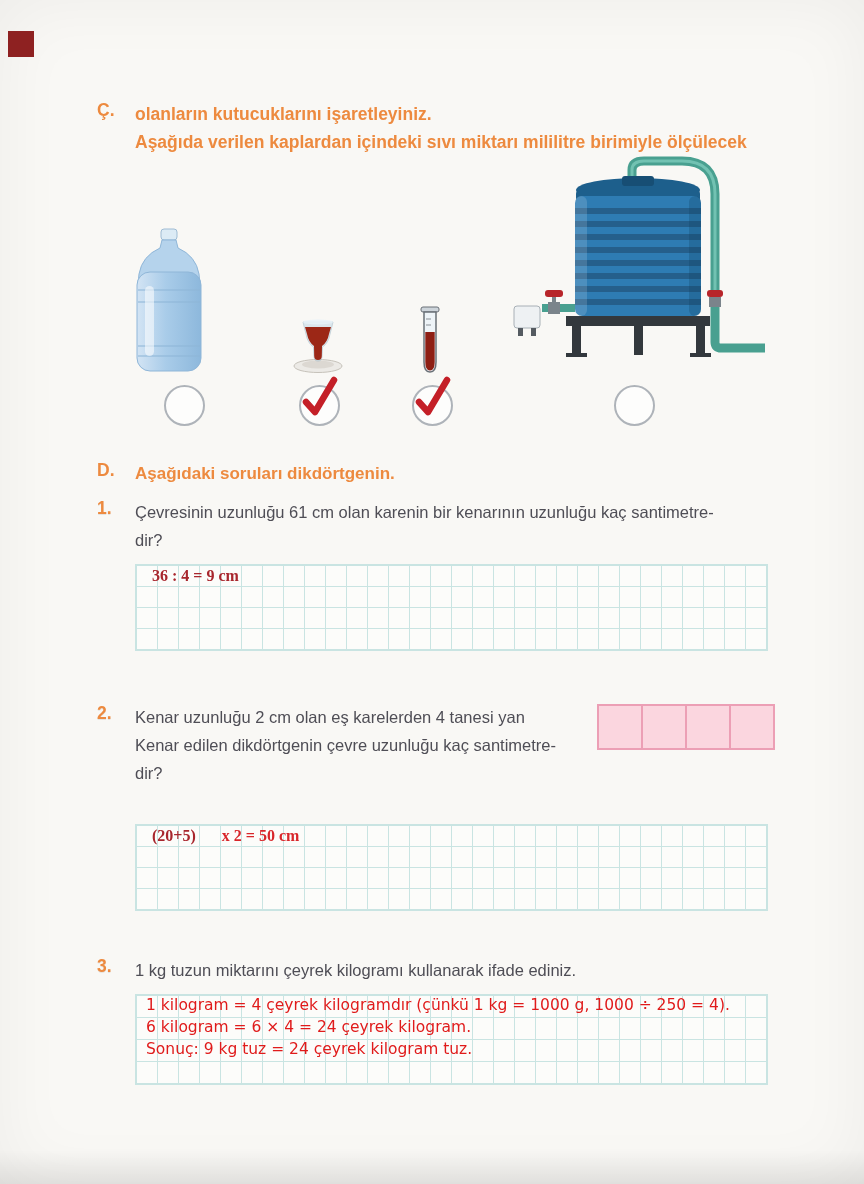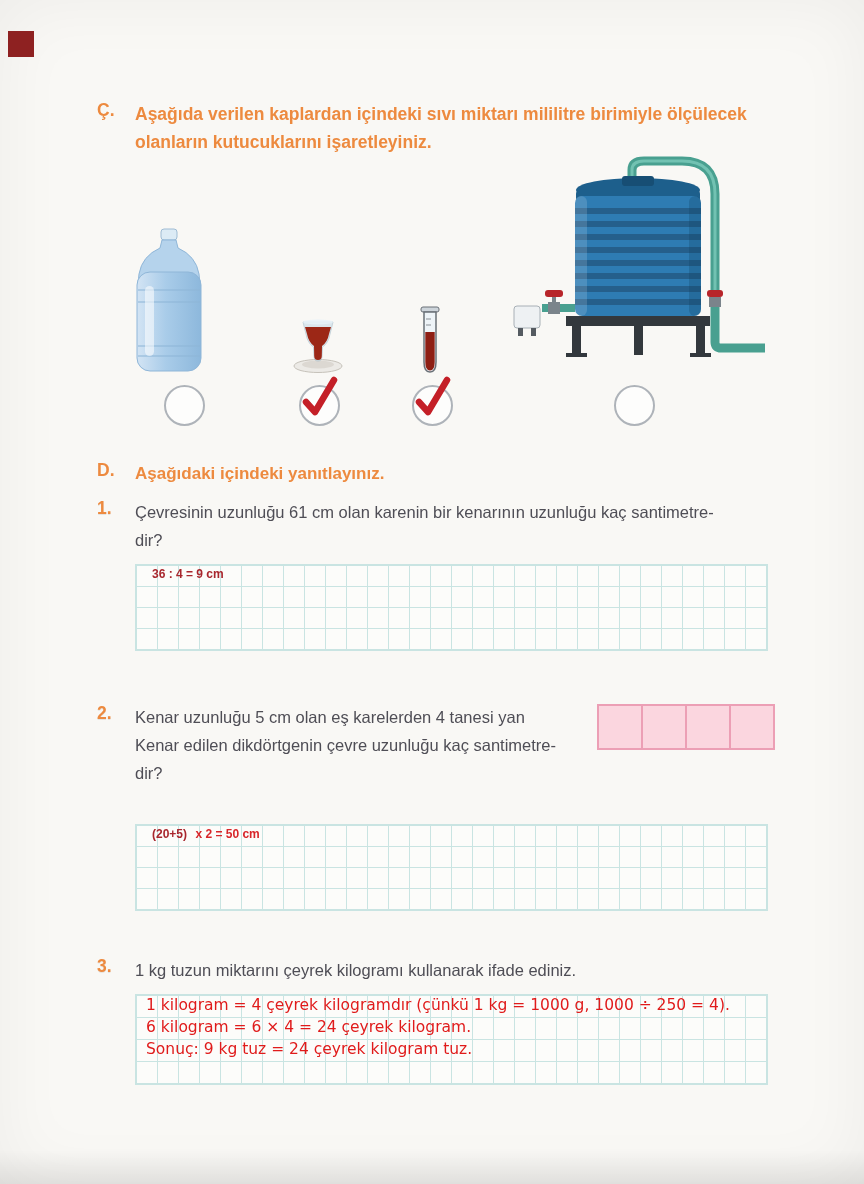--- a/index.html
+++ b/index.html
@@ -12,43 +12,43 @@
   .section-label{position:absolute;left:97px;font-size:17.5px;}
   .section-text{position:absolute;left:135px;font-size:17.5px;line-height:28px;width:648px;}
   .q-num{position:absolute;left:97px;font-size:17.5px;font-weight:bold;color:#ed8a3f;text-shadow:0 1px 0 rgba(0,0,0,0.08);}
   .q-text{position:absolute;left:135px;color:#4f4e56;font-size:16.5px;line-height:28px;}
 
   .grid{position:absolute;left:135px;width:631px;border:1px solid #c9e4e2;
         background-image:linear-gradient(#c9e4e2 1px,transparent 1px),linear-gradient(90deg,#c9e4e2 1px,transparent 1px);
         background-size:21px 21px;background-color:#fcfcfa;}
   .grid.rows22{background-size:21px 22px;}
 
-  .ans-dark{position:absolute;font-family:Liberation Sans, sans-serif;font-weight:bold;color:#a8262d;font-size:12px;}
+  .ans-dark{position:absolute;font-family:Liberation Serif, serif;font-weight:bold;color:#a8262d;font-size:16px;}
   .ans-red{color:#d8262a;font-weight:bold;}
   .ans3-line{height:22px;line-height:22px;font-family:"DejaVu Sans",sans-serif;color:#e01b1b;font-size:15.5px;white-space:nowrap;}
 
   .fig{position:absolute;}
   .checkbox{position:absolute;width:37px;height:37px;border:2px solid #aeb3b9;border-radius:50%;background:rgba(255,255,255,0.65);}
   .checkbox .check{position:absolute;left:-3px;top:-13px;display:none;}
   .checkbox.checked .check{display:block;}
 
   .pink-squares{position:absolute;left:597px;top:704px;display:flex;}
   .pink-cell{width:42px;height:42px;background:#fbd6df;border:2px solid #ec9fb5;}
   .pink-cell:not(:first-child){margin-left:-2px;}
 </style>
 </head>
 <body>
 
 <div class="page">
   <div class="corner-square"></div>
 
   <span class="section-label orange" style="top:100px;">Ç.</span>
   <div class="section-text orange" style="top:100px;">
+    <div>olanların kutucuklarını işaretleyiniz.</div>
     <div>Aşağıda verilen kaplardan içindeki sıvı miktarı mililitre birimiyle ölçülecek</div>
-    <div>olanların kutucuklarını işaretleyiniz.</div>
   </div>
 
   <div class="fig" style="left:123px;top:228px;">
     <svg width="92" height="145" viewBox="0 0 92 145">
       <defs>
         <linearGradient id="carboyBody" x1="0" y1="0" x2="1" y2="0">
           <stop offset="0" stop-color="#d3e4f4"></stop>
           <stop offset="0.45" stop-color="#a9cce9"></stop>
           <stop offset="1" stop-color="#8db8dc"></stop>
         </linearGradient>
@@ -134,46 +134,46 @@
       <svg width="44" height="46" viewBox="0 0 44 46">
           <path d="M8 28 L17 38 L36 6" fill="none" stroke="#c41f27" stroke-width="6.5" stroke-linecap="round" stroke-linejoin="round"></path>
         </svg>
     </span>
   </div>
   <div class="checkbox" style="left:614px;top:385px;">
     
   </div>
 
   <span class="section-label orange" style="top:460px;">D.</span>
-  <div class="section-text orange" style="top:460px;font-size:17px;">Aşağıdaki içindeki yanıtlayınız.</div>
+  <div class="section-text orange" style="top:460px;font-size:17px;">Aşağıdaki soruları dikdörtgenin.</div>
 
   <span class="q-num" style="top:498px;">1.</span>
   <div class="q-text" style="top:498px;width:648px;">
     <div>Çevresinin uzunluğu 61 cm olan karenin bir kenarının uzunluğu kaç santimetre-</div>
     <div>dir?</div>
   </div>
   <div class="grid" style="top:564px;height:85px;"></div>
   <div class="ans-dark" style="left:152px;top:567px;">36 : 4 = 9 cm</div>
 
   <span class="q-num" style="top:703px;">2.</span>
   <div class="q-text" style="top:703px;width:455px;">
-    <div>Kenar uzunluğu 5 cm olan eş karelerden 4 tanesi yan</div>
+    <div>Kenar uzunluğu 2 cm olan eş karelerden 4 tanesi yan</div>
     <div>Kenar edilen dikdörtgenin çevre uzunluğu kaç santimetre-</div>
     <div>dir?</div>
   </div>
   <div class="pink-squares">
     <div class="pink-cell"></div>
     <div class="pink-cell"></div>
     <div class="pink-cell"></div>
     <div class="pink-cell"></div>
   </div>
   <div class="grid" style="top:824px;height:85px;"></div>
   <div class="ans-dark" style="left:152px;top:827px;">
     <span>(20+5)</span>
-    <span class="ans-red" style="margin-left:5px;">x 2 = 50 cm</span>
+    <span class="ans-red" style="margin-left:22px;">x 2 = 50 cm</span>
   </div>
 
   <span class="q-num" style="top:956px;">3.</span>
   <div class="q-text" style="top:956px;width:648px;">
     <div>1 kg tuzun miktarını çeyrek kilogramı kullanarak ifade ediniz.</div>
   </div>
   <div class="grid rows22" style="top:994px;height:89px;"></div>
   <div style="position:absolute;left:146px;top:994px;">
     <div class="ans3-line">1 kilogram = 4 çeyrek kilogramdır (çünkü 1 kg = 1000 g, 1000 ÷ 250 = 4).</div>
     <div class="ans3-line">6 kilogram = 6 × 4 = 24 çeyrek kilogram.</div>

